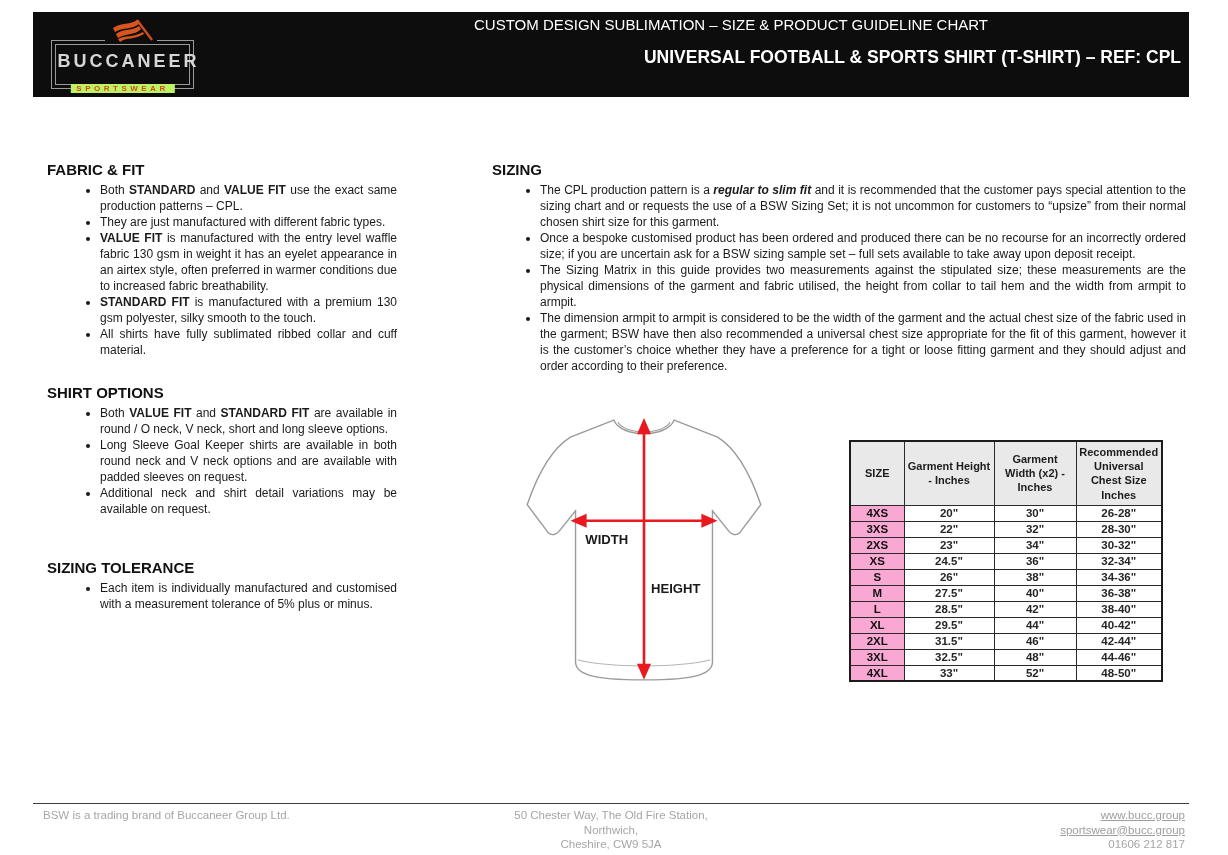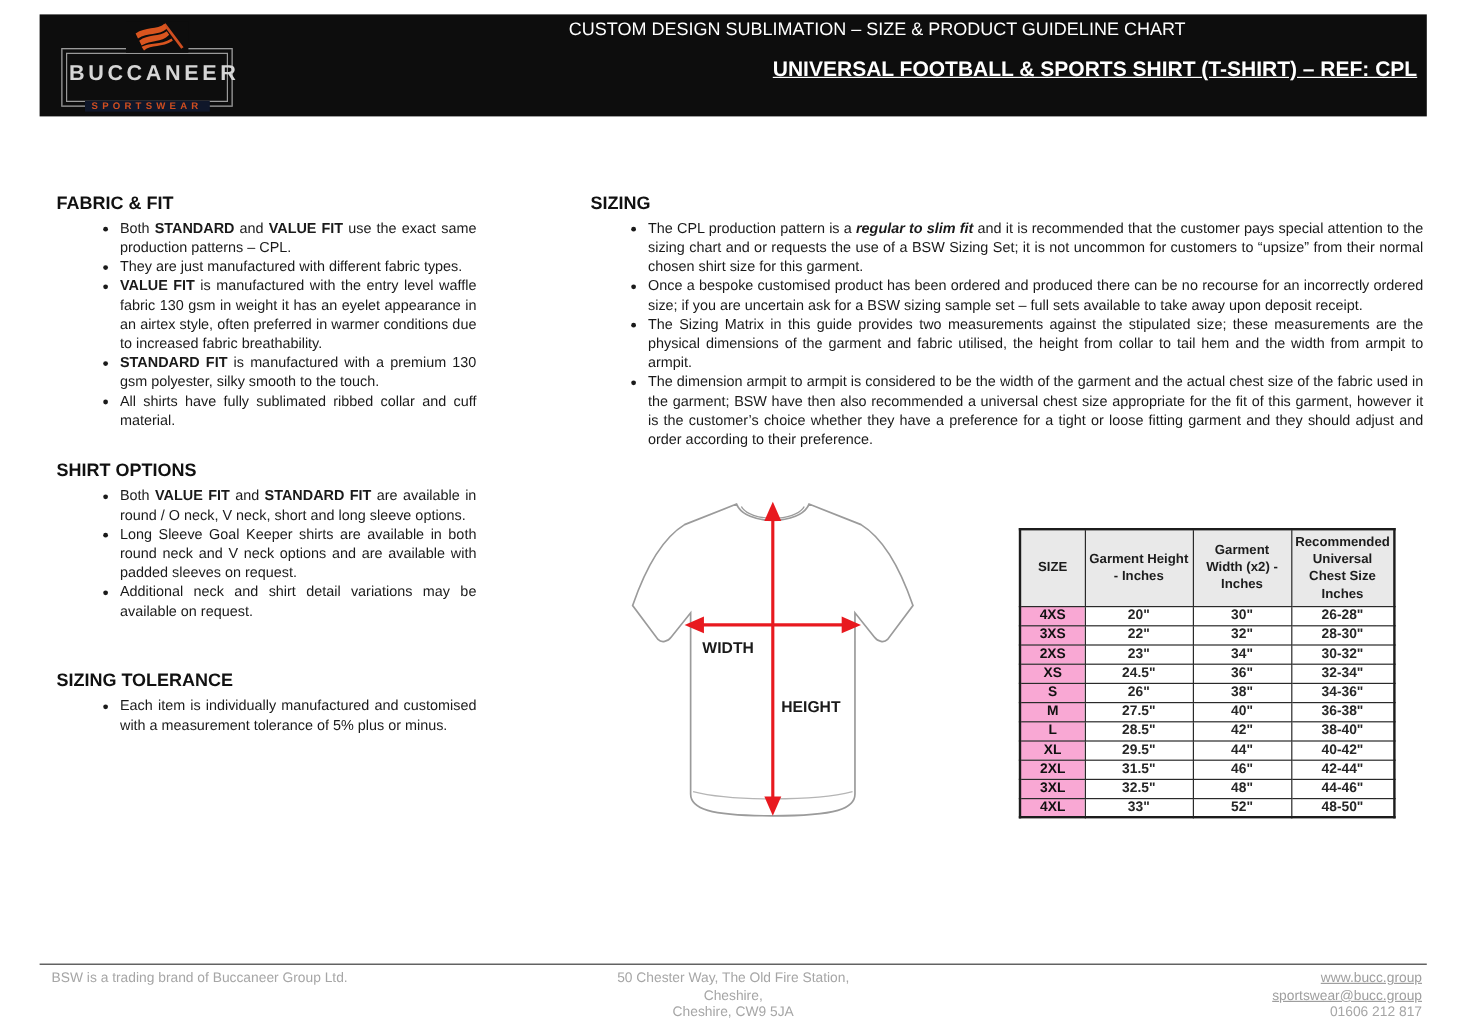--- a/index.html
+++ b/index.html
@@ -21,26 +21,26 @@
     position:absolute; left:2px; top:26px; width:143px; height:49px;
     border:1px solid #9a9a9a; box-shadow: inset 0 0 0 3px #0d0d0d, inset 0 0 0 4px #9a9a9a;
     display:flex; align-items:center; justify-content:center;
   }
   .brand {
     color:#d6d6d6; font-weight:bold; font-size:18px; letter-spacing:3px;
     margin-top:-6px; white-space:nowrap;padding-left:12px;
   }
   .brand-sub {
     position:absolute; bottom:-5px; left:50%; transform:translateX(-50%);
-    background:#0f172a; padding:0 6px; color:#cf4e20; font-weight:bold;
+    background:#bef264; padding:0 6px; color:#cf4e20; font-weight:bold;
     font-size:8px; letter-spacing:3.5px; white-space:nowrap;
   }
   .titles { position:absolute; right:8px; top:0; width:900px; text-align:right; color:#ffffff; }
   .t1 { margin-top:4px; font-size:15px; font-weight:normal;text-align:center; }
-  .t2 { margin-top:14px; font-size:17.5px; font-weight:bold;text-decoration:underline; }
+  .t2 { margin-top:14px; font-size:17.5px; font-weight:bold; }
 
   
   .col-left  { position:absolute; left:43px;  top:157px; width:354px; }
   .col-right { position:absolute; left:488px; top:157px; width:698px; }
   h2 { margin:4px; font-size:15px; font-weight:bold; color:#111; }
   h2 + ul { margin-top:3px; }
   ul.bullets { margin:3px 0 0 0; padding:0; }
   .col-left  ul.bullets { padding-left:57px; }
   .col-right ul.bullets { padding-left:52px; }
   ul.bullets li {
@@ -246,21 +246,21 @@
           <td>52"</td>
           <td>48-50"</td>
         </tr>
       </tbody>
     </table>
 
   <footer class="footer">
     <div class="f-left">BSW is a trading brand of Buccaneer Group Ltd.</div>
     <div class="f-center">
       <div>50 Chester Way, The Old Fire Station,</div>
-      <div>Cheshire,</div>
+      <div>Northwich,</div>
       <div>Cheshire, CW9 5JA</div>
     </div>
     <div class="f-right">
       <a>www.bucc.group</a>
       <a>sportswear@bucc.group</a>
       <div>01606 212 817</div>
     </div>
   </footer>
 
 </div>

